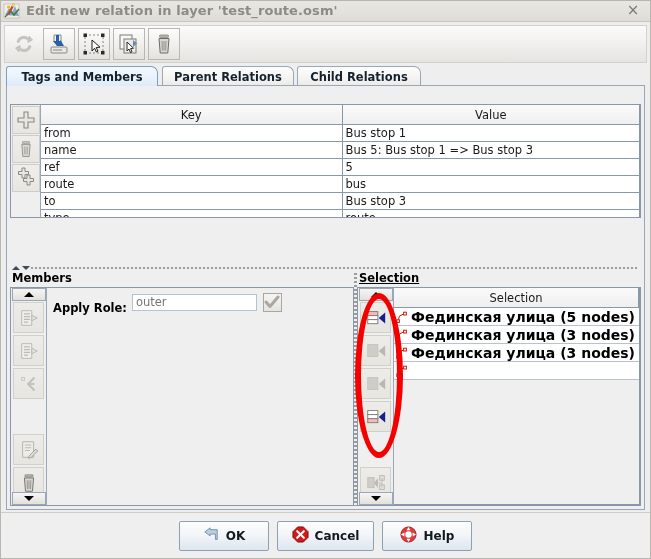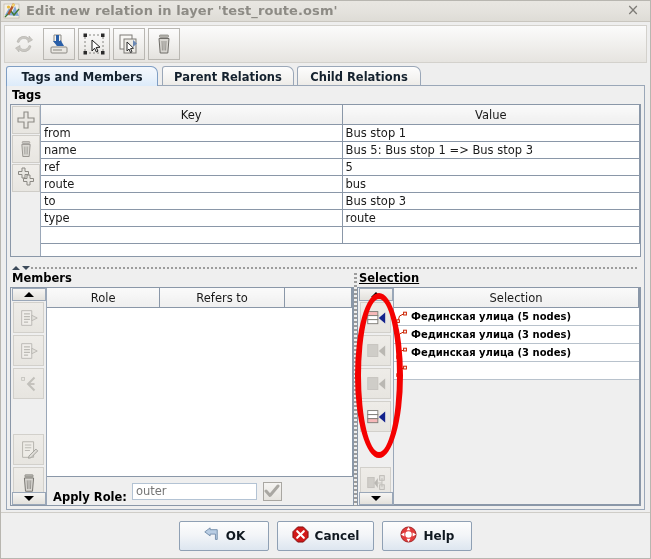--- a/index.html
+++ b/index.html
@@ -110,21 +110,21 @@
     width: 631px; height: 173px;
     box-sizing: border-box;
     background: #efefef;
   }
   .group-title {
     font-weight: bold; font-size: 11.5px; color: #000;
     padding-left: 2px; height: 14px; line-height: 13px;
   }
   #tags-body {
     position: absolute; left: 0; top: 15px;
-    width: 631px; height: 153px;
+    width: 631px; height: 114px;
     border: 1px solid #8a97a8;
     box-sizing: border-box;
     background: #a21caf;
     display: flex;
   }
   #tags-sidebuttons {
     width: 30px; flex: none;
     background: #efefef;
     border-right: 1px solid #9aa7b8;
     box-sizing: border-box;
@@ -261,21 +261,21 @@
   }
 
   
   .sel-list { background:#efefef; height:100%; }
   .sel-row {
     height: 17px; display:flex; align-items:center;
     background:#ffffff;
     border-bottom: 1px solid #b8c2cc;
     padding-left: 1px;
   }
-  .sel-label { font-weight: bold; font-size: 10px; color:#000; white-space:nowrap; }
+  .sel-label { font-weight: bold; font-size: 14px; color:#000; white-space:nowrap; }
   .way-icon { width: 14px; height: 14px; flex:none; margin-right: 2px; position:relative;}
 
   
   #buttonbar {
     position: absolute; left: 0; top: 512px;
     width: 651px; height: 47px;
     background: #efefef;
     border-top: 1px solid #cfcdc8;
     display: flex; align-items: center; justify-content: center;
     gap: 8px;
@@ -387,21 +387,20 @@
       <span>Parent Relations</span>
     </div>
     <div class="tab" style="left:291px; width:124px;">
       <span>Child Relations</span>
     </div>
   </div>
 
   <div id="tabpanel">
 
     <div id="tags-group">
-      <div class="group-title">Tags</div>
 
       <div id="tags-body">
 
         <div id="tags-sidebuttons">
           <div class="side-btn">
             <svg width="20" height="20" viewBox="0 0 20 20">
               <path d="M8 2 L12 2 L12 8 L18 8 L18 12 L12 12 L12 18 L8 18 L8 12 L2 12 L2 8 L8 8 Z" fill="#e9e7e2" stroke="#8b8983" stroke-width="1.1"></path>
             </svg>
           </div>
           <div class="side-btn">
@@ -519,37 +518,20 @@
                 <path d="M10 9 L10.4 18.5 M12 9 L12 18.5 M14 9 L13.6 18.5" stroke="#8d8b86" stroke-width="0.9"></path>
               </svg>
             </div>
           </div>
           <div class="scroll-arrow-btn">
             <div class="tri-dn"></div>
           </div>
         </div>
 
         <div class="pane-main">
-          <div class="table-area">
-            <table class="grid">
-              <colgroup>
-                  <col style="width:37%">
-                  <col style="width:41%">
-                  <col style="width:22%">
-                </colgroup>
-              <thead>
-                <tr>
-                  <th>Role</th>
-                  <th>Refers to</th>
-                  <th></th>
-                </tr>
-              </thead>
-              <tbody></tbody>
-            </table>
-          </div>
 
           <div id="apply-role-row">
             <span id="apply-role-label">Apply Role:</span>
             <input id="apply-role-input" type="text" placeholder="outer" style="">
             <div id="apply-role-check">
               <svg width="16" height="16" viewBox="0 0 16 16">
                 <path d="M2 8 L6 12.5 L14 3" stroke="#a9a7a2" stroke-width="3" fill="none" stroke-linecap="round" stroke-linejoin="round"></path>
               </svg>
             </div>
           </div>

